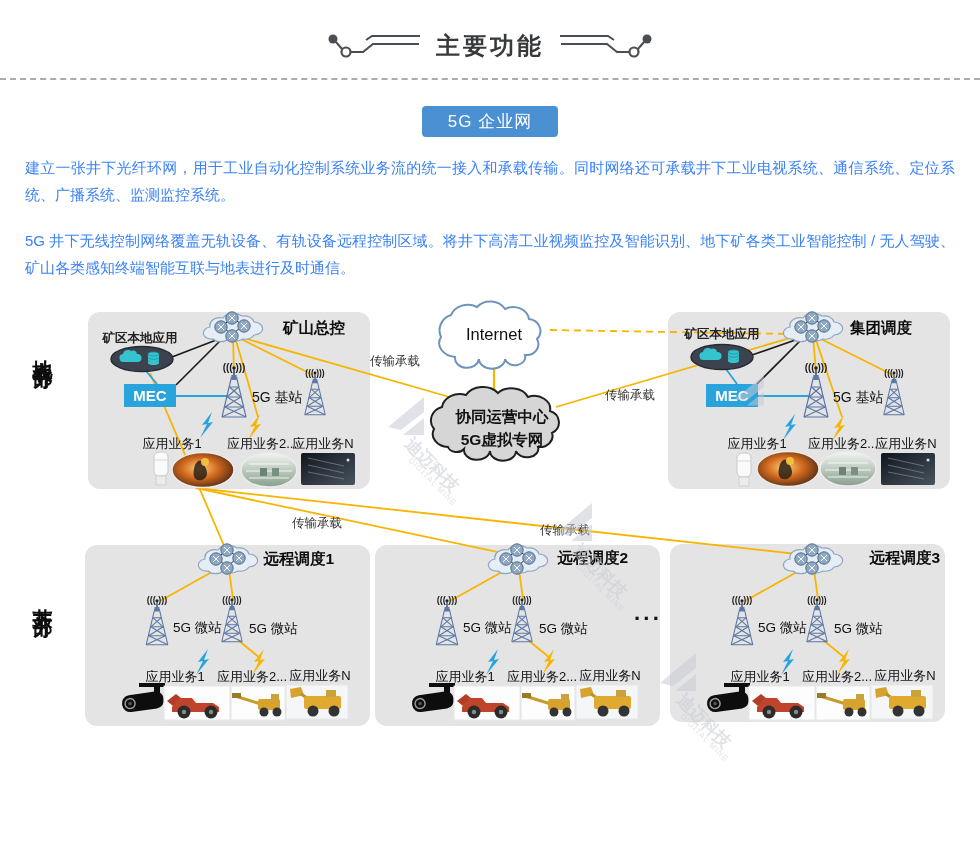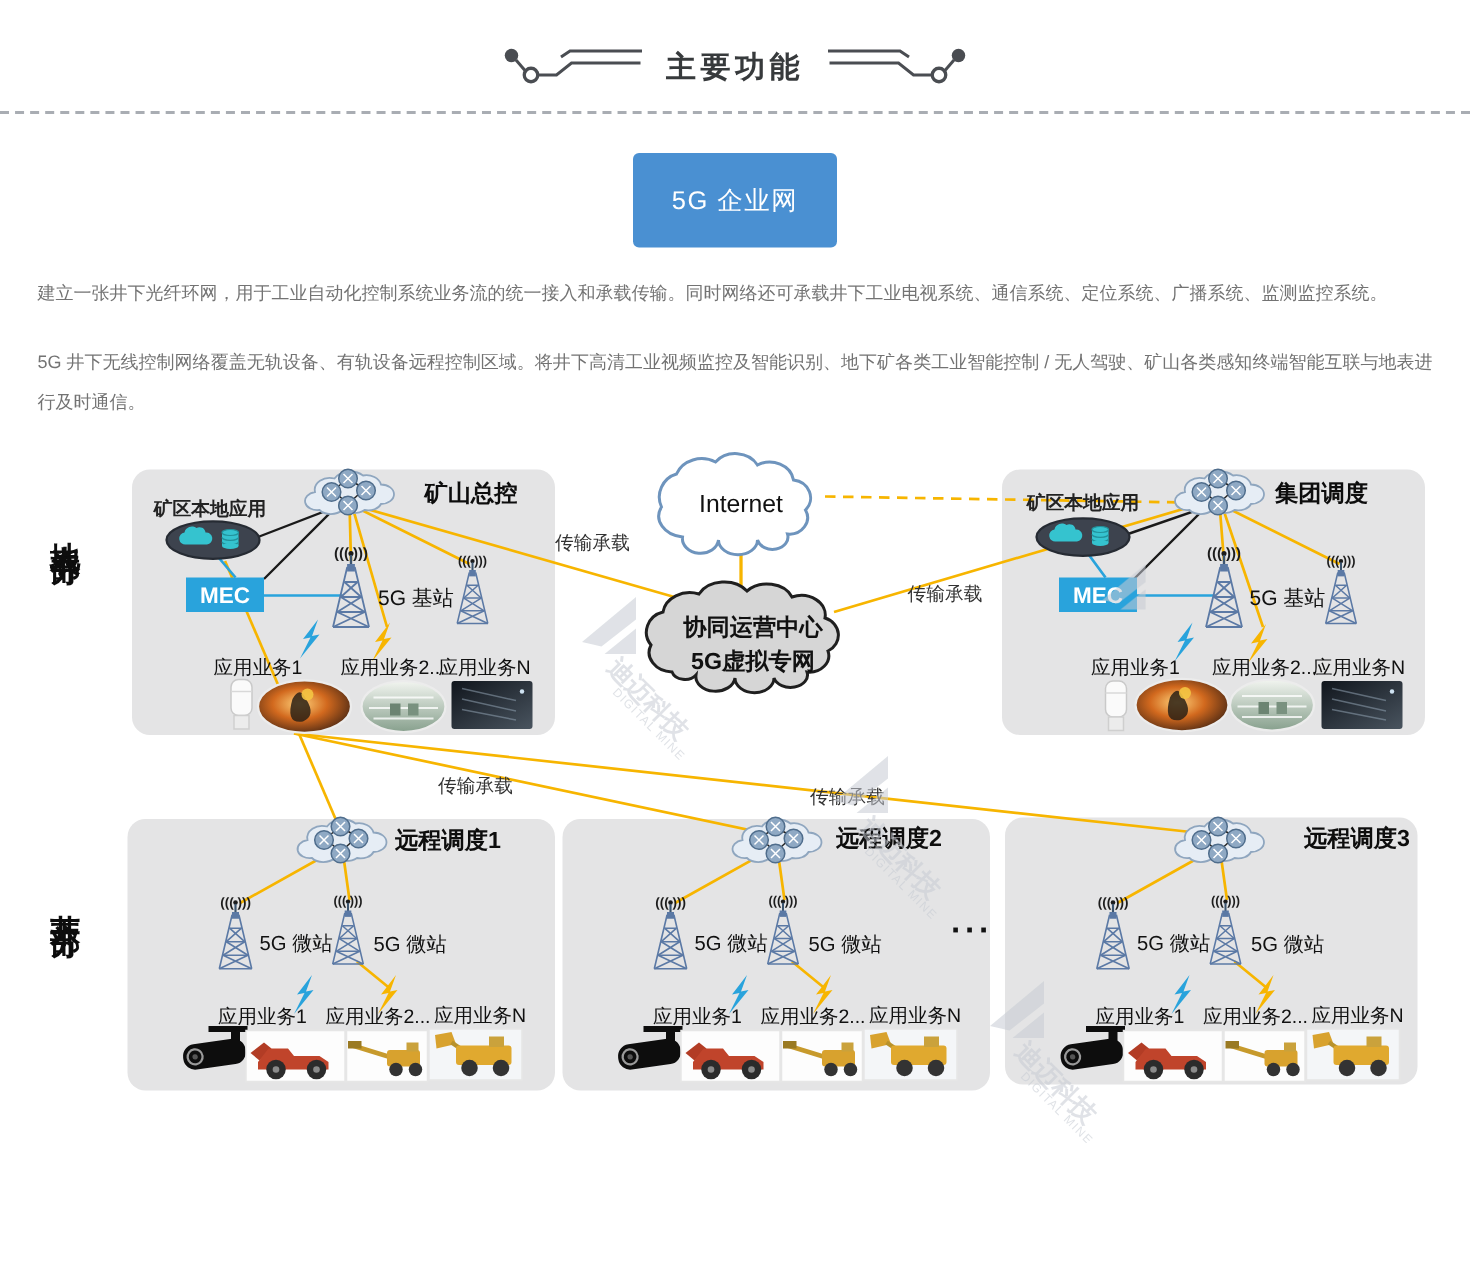--- a/index.html
+++ b/index.html
@@ -2,28 +2,28 @@
 <html lang="zh"><head>
 <meta charset="utf-8">
 <style>
   html,body{margin:0;padding:0;background:#ffffff;}
   body{font-family:"Liberation Sans","DejaVu Sans",sans-serif;color:#3a3a3a;}
   .page{position:relative;width:980px;height:856px;background:#fff;overflow:hidden;}
 
   
   .hdr{text-align:center;padding-top:30px;}
   .title-row{display:flex;align-items:center;justify-content:center;gap:14px;}
-  .title-row h1{margin:0;font-size:20px;letter-spacing:3px;color:#373a3c;font-weight:bold;}
+  .title-row h1{margin:0;font-size:24px;letter-spacing:3px;color:#373a3c;font-weight:bold;}
   .dash-sep{border-top:2px dashed #a9adb3;margin-top:16px;}
   .badge{display:inline-block;margin-top:26px;background:#4a90d2;color:#fff;
-         font-size:17px;padding:20px 26px;border-radius:4px;cursor:pointer;letter-spacing:1px;}
+         font-size:17px;padding:4px 26px;border-radius:4px;cursor:pointer;letter-spacing:1px;}
 
   
   .copy{padding:0 25px;margin-top:17px;}
-  .copy p{margin:0 0 19px 0;font-size:12px;line-height:27px;color:#737373;text-align:justify;}
+  .copy p{margin:0 0 19px 0;font-size:15px;line-height:27px;color:#3b82f6;text-align:justify;}
 
   
   .diagram{position:relative;width:980px;height:461px;}
   .diagram svg{position:absolute;left:0;top:0;}
   .vlabel{position:absolute;writing-mode:vertical-lr;text-orientation:upright;
           font-size:20px;font-weight:bold;color:#0d0d0d;letter-spacing:3px;left:30px;}
   .vlabel.surface{top:44px;}
   .vlabel.under{top:293px;}
 </style>
 </head>

